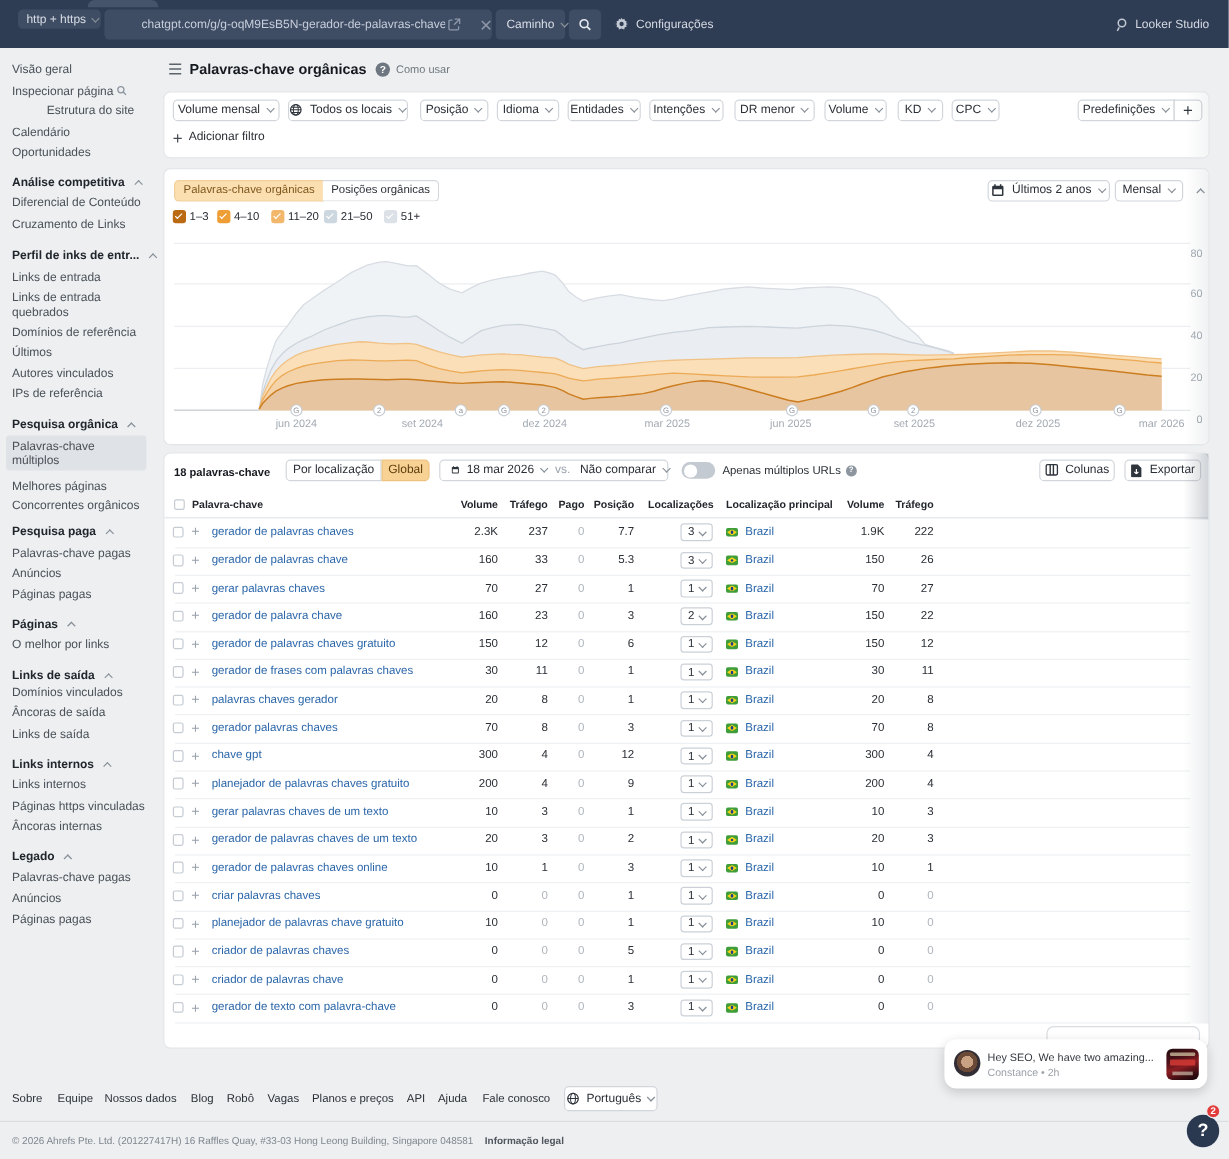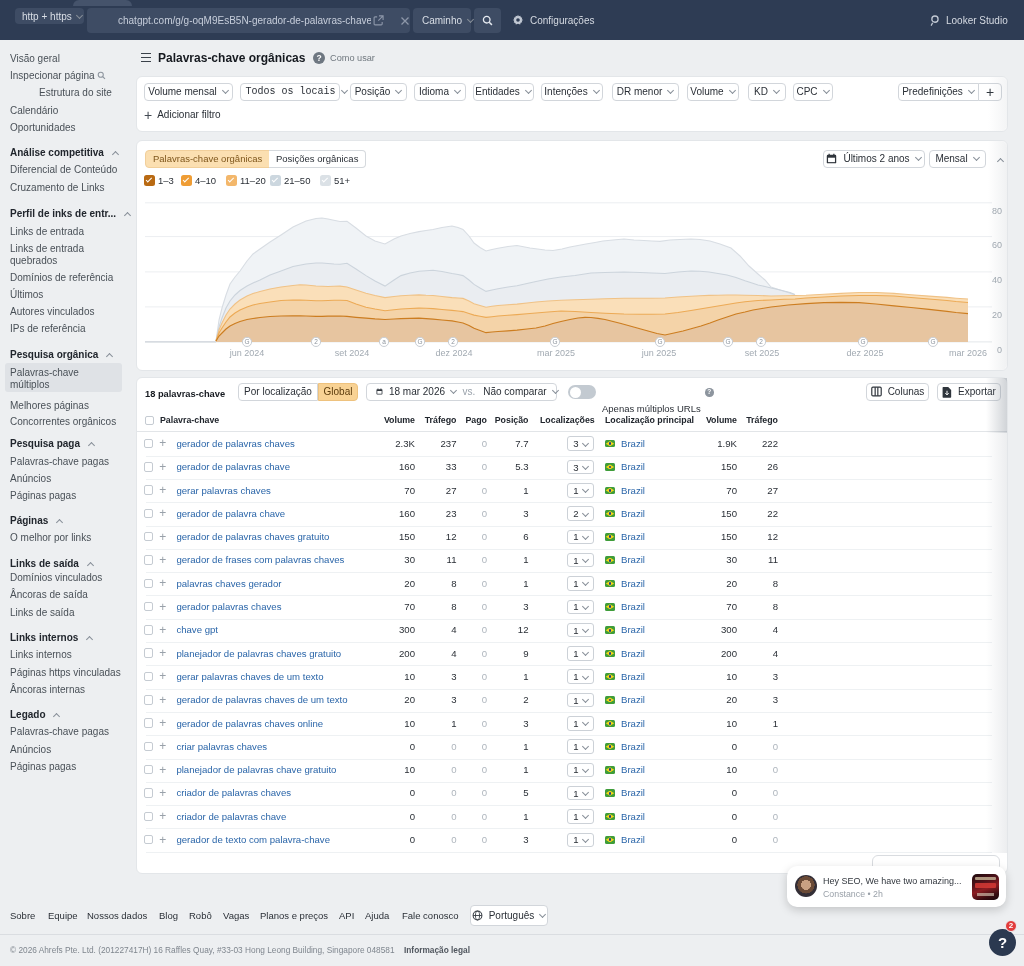--- a/index.html
+++ b/index.html
@@ -102,21 +102,21 @@
 <div class="a" style="left:141px;top:53px;width:10px;height:9.5px;">
     <div style="height:1.4px;background:#3a4149;margin-bottom:2.5px;"></div>
     <div style="height:1.4px;background:#3a4149;margin-bottom:2.5px;"></div>
     <div style="height:1.4px;background:#3a4149;"></div>
   </div>
 <div class="a" style="left:158px;top:51px;font-size:12px;font-weight:bold;color:#15191f;">Palavras-chave orgânicas</div>
 <div class="a" style="left:313px;top:52px;width:12px;height:12px;border-radius:50%;background:#6e7781;color:#fff;font-size:8.5px;font-weight:bold;text-align:center;line-height:12px;">?</div>
 <div class="a" style="left:330px;top:53px;font-size:9.2px;color:#70787f;">Como usar</div>
 <div class="card" style="left:136px;top:76px;width:872px;height:56px;border-radius:6px;"></div>
 <div class="btn" style="left:144px;top:83px;width:89px;height:17.5px;">Volume mensal<span class="chev"></span></div>
-<div class="btn" style="left:240px;top:83px;width:100px;height:17.5px;font-family:Liberation Mono, monospace;"><svg width="11" height="11" viewBox="0 0 14 14" style="margin-right:6px;">
+<div class="btn" style="left:240px;top:83px;width:100px;height:17.5px;"><svg width="11" height="11" viewBox="0 0 14 14" style="margin-right:6px;">
       <circle cx="7" cy="7" r="5.6" fill="none" stroke="#30363d" stroke-width="1.3"></circle>
       <ellipse cx="7" cy="7" rx="2.6" ry="5.6" fill="none" stroke="#30363d" stroke-width="1.1"></ellipse>
       <path d="M1.6 7h10.8M2.3 4.2h9.4M2.3 9.8h9.4" stroke="#30363d" stroke-width="1.1"></path>
     </svg>Todos os locais<span class="chev"></span></div>
 <div class="btn" style="left:350px;top:83px;width:57px;height:17.5px;">Posição<span class="chev"></span></div>
 <div class="btn" style="left:414px;top:83px;width:52px;height:17.5px;">Idioma<span class="chev"></span></div>
 <div class="btn" style="left:473px;top:83px;width:61px;height:17.5px;">Entidades<span class="chev"></span></div>
 <div class="btn" style="left:541px;top:83px;width:62px;height:17.5px;">Intenções<span class="chev"></span></div>
 <div class="btn" style="left:612px;top:83px;width:67px;height:17.5px;">DR menor<span class="chev"></span></div>
 <div class="btn" style="left:687px;top:83px;width:52px;height:17.5px;">Volume<span class="chev"></span></div>
@@ -203,21 +203,21 @@
 <div class="btn" style="left:238px;top:383px;width:80px;height:17.5px;border-radius:4px 0 0 4px;">Por localização</div>
 <div class="a" style="left:318px;top:383px;width:40px;height:17.5px;background:#f8d294;border:1px solid #eec27e;border-radius:0 4px 4px 0;font-size:10px;color:#5c3c0d;display:flex;align-items:center;justify-content:center;">Global</div>
 <div class="btn" style="left:366px;top:383px;width:191px;height:17.5px;justify-content:flex-start;padding-left:9px;"><svg width="11" height="11" viewBox="0 0 14 14" style="margin-right:6px;">
       <rect x="1" y="2.2" width="12" height="11" rx="1.5" fill="#2f353c"></rect>
       <rect x="2.6" y="6" width="8.8" height="5.6" fill="#fff"></rect>
       <path d="M4 .8v2.8M10 .8v2.8" stroke="#2f353c" stroke-width="1.6"></path>
     </svg>18 mar 2026<span class="chev"></span><span style="color:#9aa2ab;margin-left:8px;">vs.</span><span style="margin-left:8px;">Não comparar</span><span class="chev"></span></div>
 <div class="a" style="left:568px;top:385px;width:28px;height:14px;background:#c3cad1;border-radius:7px;">
     <div style="position:absolute;left:1.5px;top:1.5px;width:11px;height:11px;border-radius:50%;background:#fff;"></div>
   </div>
-<div class="a" style="left:602px;top:387px;font-size:9.5px;color:#2a2f36;margin-top:16px;">Apenas múltiplos URLs</div>
+<div class="a" style="left:602px;top:387px;font-size:9.5px;color:#2a2f36;">Apenas múltiplos URLs</div>
 <div class="a" style="left:705px;top:388px;width:8.5px;height:8.5px;border-radius:50%;background:#8d959e;color:#fff;font-size:6.5px;font-weight:bold;text-align:center;line-height:8.5px;">?</div>
 <div class="btn" style="left:866px;top:383px;width:63px;height:17.5px;"><svg width="11" height="11" viewBox="0 0 14 14" style="margin-right:6px;">
       <rect x="1" y="1.5" width="12" height="11" rx="1.5" fill="none" stroke="#2f353c" stroke-width="1.5"></rect>
       <path d="M5.3 1.5v11M8.7 1.5v11" stroke="#2f353c" stroke-width="1.5"></path>
     </svg>Colunas</div>
 <div class="btn" style="left:937px;top:383px;width:64px;height:17.5px;"><svg width="10" height="12" viewBox="0 0 12 14" style="margin-right:6px;">
       <path d="M1.5 1h6L11 4.5V13a.8.8 0 0 1-.8.8H1.5a.8.8 0 0 1-.8-.8V1.8A.8.8 0 0 1 1.5 1z" fill="#2f353c"></path>
       <path d="M6 5.5v4.5M6 10.5 4 8.4M6 10.5 8 8.4" stroke="#fff" stroke-width="1.2" fill="none"></path>
     </svg>Exportar</div>
 <div class="a" style="left:137px;top:408px;width:870px;height:24px;border-bottom:1px solid #e2e5e8;"></div>

